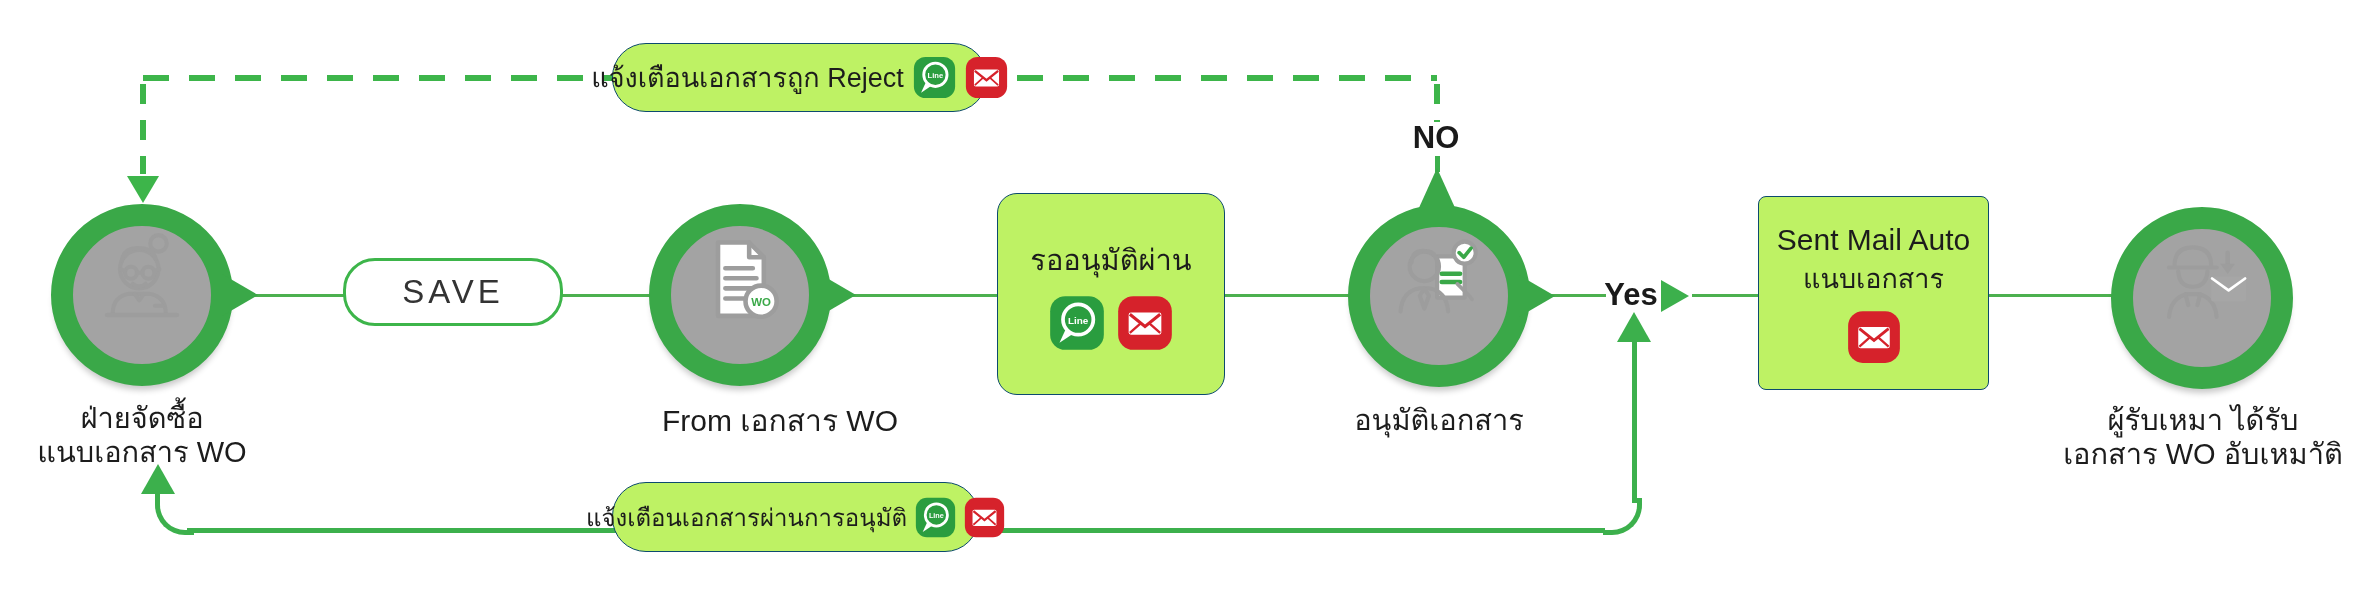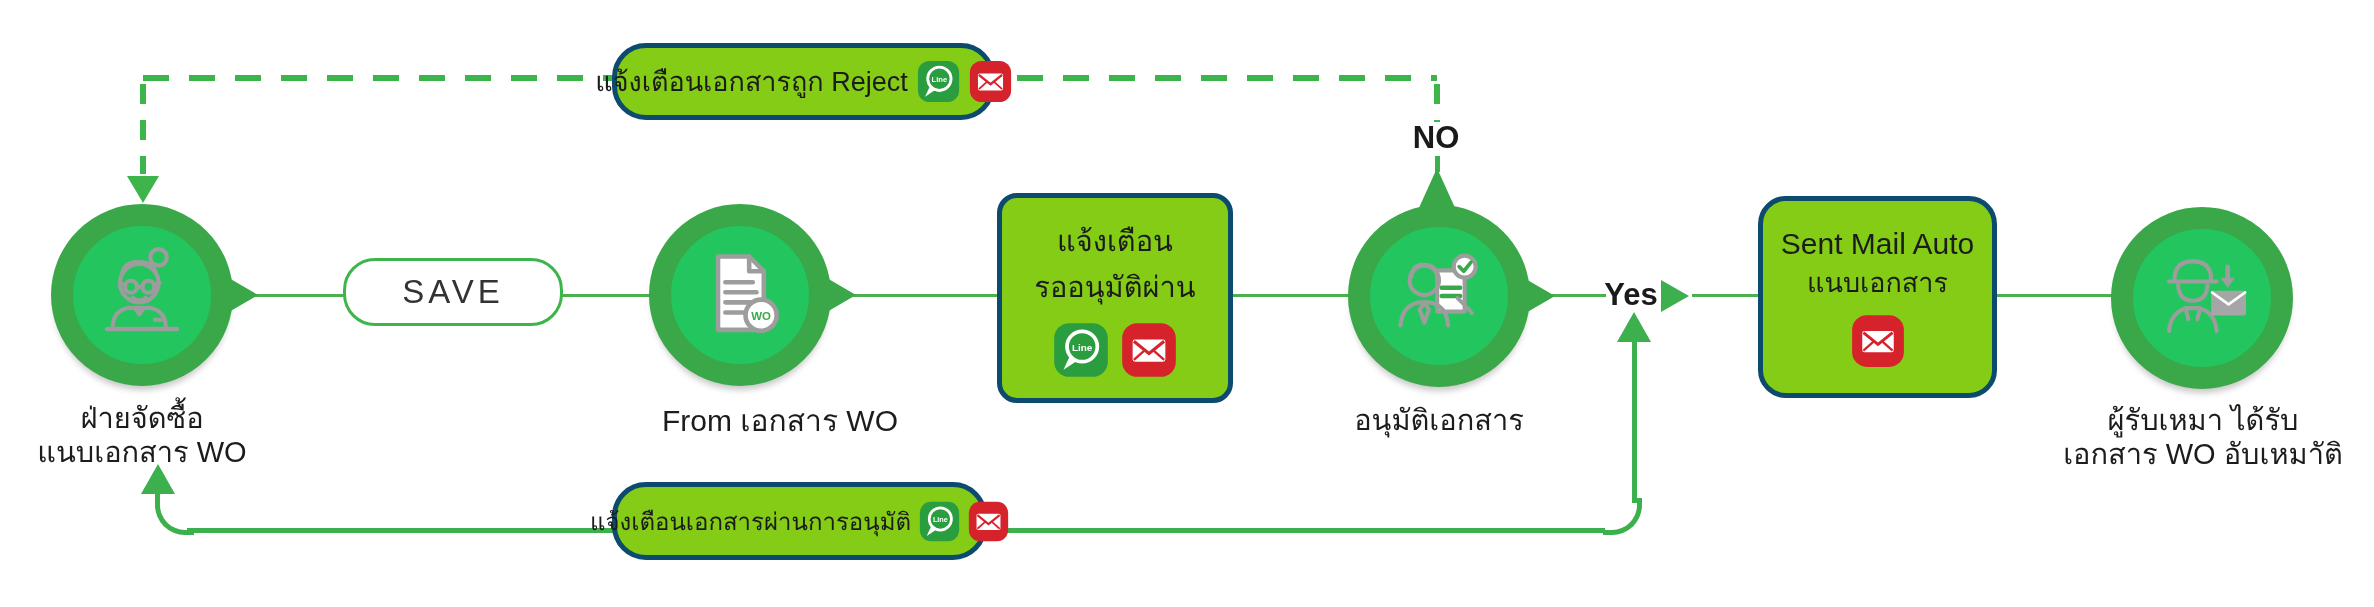--- a/index.html
+++ b/index.html
@@ -29,31 +29,31 @@
     border-top:27px solid #3db54a;}
   .arr-up{position:absolute;width:0;height:0;z-index:2;
     border-left:17px solid transparent;border-right:17px solid transparent;
     border-bottom:30px solid #3cb04c;}
   .arr-right{position:absolute;width:0;height:0;z-index:2;
     border-top:16px solid transparent;border-bottom:16px solid transparent;
     border-left:28px solid #3cb04c;}
 
   
   .ring{position:absolute;width:138px;height:138px;border:22px solid #3aa848;
-    border-radius:50%;background:#22c55e;z-index:2;display:flex;align-items:center;
+    border-radius:50%;background:#a3a3a3;z-index:2;display:flex;align-items:flex-start;
     justify-content:center;box-shadow:0 7px 6px -3px rgba(0,0,0,.22);}
   .ptr-right{position:absolute;width:0;height:0;z-index:2;
     border-top:21px solid transparent;border-bottom:21px solid transparent;
     border-left:36px solid #3aa848;}
   .ptr-up{position:absolute;width:0;height:0;z-index:2;
     border-left:19px solid transparent;border-right:19px solid transparent;
     border-bottom:42px solid #3aa848;}
 
   
-  .notebox{position:absolute;background:#84cc16;border:5px solid #0c4a6e;z-index:3;
+  .notebox{position:absolute;background:#bef264;border:1px solid #0c4a6e;z-index:3;
     display:flex;align-items:center;justify-content:center;}
   .pill{border-radius:34px;}
   .savepill{position:absolute;background:#fff;border:3px solid #3db54a;z-index:3;
     border-radius:32px;display:flex;align-items:center;justify-content:center;
     font-size:33px;letter-spacing:4px;color:#333;}
   .boxcol{flex-direction:column;}
   .note-text{font-size:26px;font-weight:500;white-space:nowrap;color:#1c1c1c;}
   .iconrow{display:flex;align-items:center;}
 
   
@@ -167,21 +167,20 @@
       <circle cx="83" cy="82" r="17" fill="#fff"></circle>
       <text x="83" y="87.5" text-anchor="middle" fill="#3aa848" stroke="none" font-size="12.5" font-weight="bold" font-family="Liberation Sans, sans-serif">WO</text>
     </svg>
   </span>
 </div>
 <div class="ptr-right" style="left:820px;top:274px;"></div>
 <div class="nodelabel" style="left:615px;top:403px;width:330px;font-size:30px;">From เอกสาร WO</div>
 
 <div class="notebox boxcol" style="left:997px;top:193px;width:226px;height:200px;border-radius:20px;gap:12px;">
   <div style="text-align:center;">
-    <div class="note-text" style="font-size:29px;">แจ้งเตือน</div>
     <div class="note-text" style="font-size:29px;">รออนุมัติผ่าน</div>
   </div>
   <div class="iconrow" style="gap:12px;">
     <span>
       <svg width="56" height="56" viewBox="0 0 48 48">
         <rect x="1" y="1" width="46" height="46" rx="13" fill="#2a9d3f"></rect>
         <circle cx="25" cy="21" r="13" fill="none" stroke="#fff" stroke-width="3.2"></circle>
         <path d="M14 30 L9 41 L21 33 Z" fill="#fff"></path>
         <text x="25" y="24.5" text-anchor="middle" fill="#fff" font-size="8.5" font-weight="bold" font-family="Liberation Sans, sans-serif">Line</text>
       </svg>
@@ -209,21 +208,21 @@
       <circle cx="88" cy="28" r="12" fill="#fff"></circle>
       <path d="M82 28 L87 33 L95 23" stroke="#3aa848" stroke-width="4"></path>
       <path d="M80 62 L93 75 L96 79" stroke-width="4"></path>
     </svg>
   </span>
 </div>
 <div class="ptr-right" style="left:1519px;top:275px;"></div>
 <div class="ptr-up" style="left:1418px;top:168px;"></div>
 <div class="nodelabel" style="left:1314px;top:403px;width:250px;">อนุมัติเอกสาร</div>
 
-<div class="notebox boxcol" style="left:1758px;top:196px;width:229px;height:192px;border-radius:28px;gap:10px;">
+<div class="notebox boxcol" style="left:1758px;top:196px;width:229px;height:192px;border-radius:8px;gap:10px;">
   <div style="text-align:center;">
     <div class="note-text" style="font-size:30px;">Sent Mail Auto</div>
     <div class="note-text" style="font-size:27px;">แนบเอกสาร</div>
   </div>
   <span>
     <svg width="54" height="54" viewBox="0 0 48 48">
       <rect x="1" y="1" width="46" height="46" rx="13" fill="#d6222b"></rect>
       <rect x="10" y="15" width="28" height="19" rx="2" fill="#fff"></rect>
       <path d="M11 16.5 L24 27 L37 16.5" fill="none" stroke="#d6222b" stroke-width="2.6"></path>
       <path d="M11 32.5 L20 24.5 M37 32.5 L28 24.5" fill="none" stroke="#d6222b" stroke-width="2"></path>

